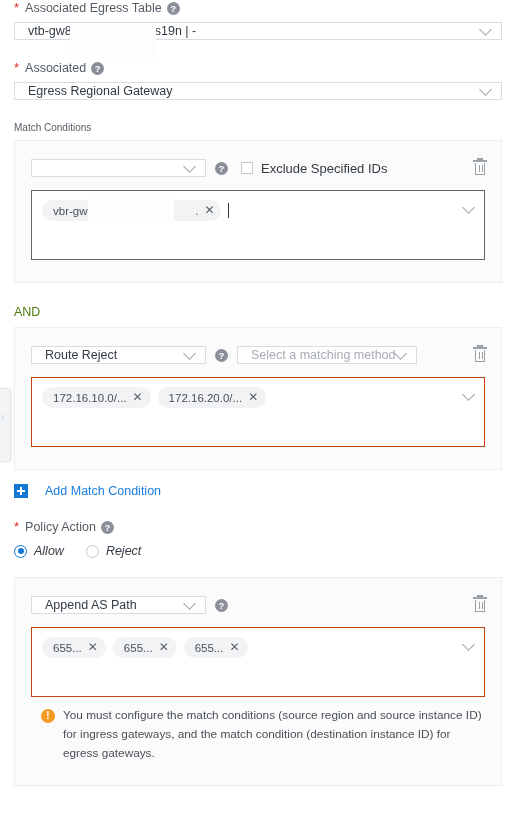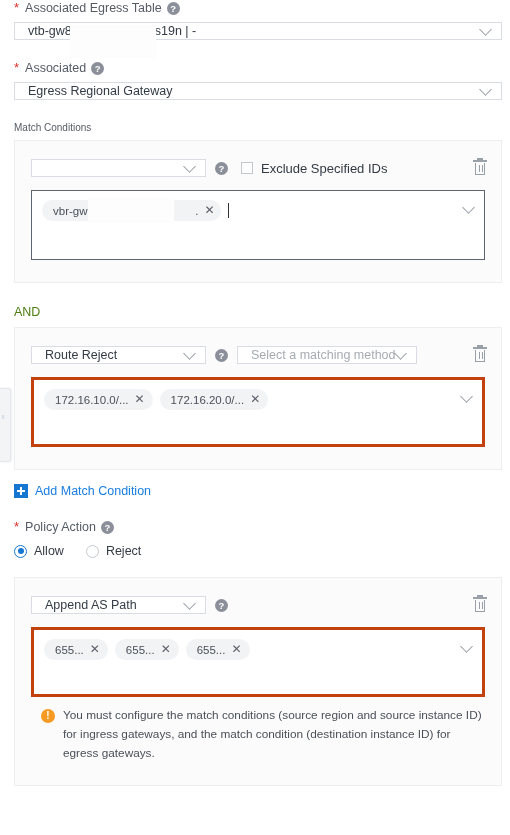--- a/index.html
+++ b/index.html
@@ -163,21 +163,21 @@
     min-height: 70px;
     border: 1px solid #5e6470;
     background: #fff;
     padding: 9px 32px 9px 10px;
     display: flex;
     flex-wrap: wrap;
     align-content: flex-start;
     gap: 7px;
     cursor: text;
   }
-  .tagbox.light { border: 3px solid #c2410c; }
+  .tagbox.light { border: 1px solid #c2410c; }
   .chip {
     display: inline-flex;
     align-items: center;
     gap: 6px;
     background: #f2f3f5;
     border-radius: 11px;
     padding: 3px 8px 3px 11px;
     font-size: 11.5px;
     color: #4a5059;
     height: 21px;
@@ -196,21 +196,21 @@
     display: inline-block;
     width: 1px; height: 15px;
     background: #333;
     margin-top: 3px;
   }
 
   
   .add-link {
     display: inline-flex;
     align-items: center;
-    gap: 7px;
+    gap: 17px;
     margin: 14px 0 0 14px;
     font-size: 12.5px;
     color: #1a7de0;
     cursor: pointer;
   }
   .plus-sq {
     position: relative;
     width: 14px; height: 14px;
     background: #1677d2;
     flex: 0 0 auto;
@@ -223,21 +223,21 @@
 
   
   .radio-row {
     display: flex;
     align-items: center;
     gap: 22px;
     margin: 9px 0 0 14px;
   }
   .radio-item {
     display: flex; align-items: center; gap: 7px;
-    font-size: 12.5px; color: #333b45; cursor: pointer;
+    font-size: 12.5px; color: #333b45; cursor: pointer; font-style: italic;
   }
   .radio {
     width: 13px; height: 13px; border-radius: 50%;
     border: 1px solid #c4c9cf; background: #fff;
     position: relative; flex: 0 0 auto;
   }
   .radio.on { border-color: #1677d2; border-width: 1.5px; }
   .radio.on:after {
     content: ""; position: absolute;
     left: 2.5px; top: 2.5px; width: 6px; height: 6px;

